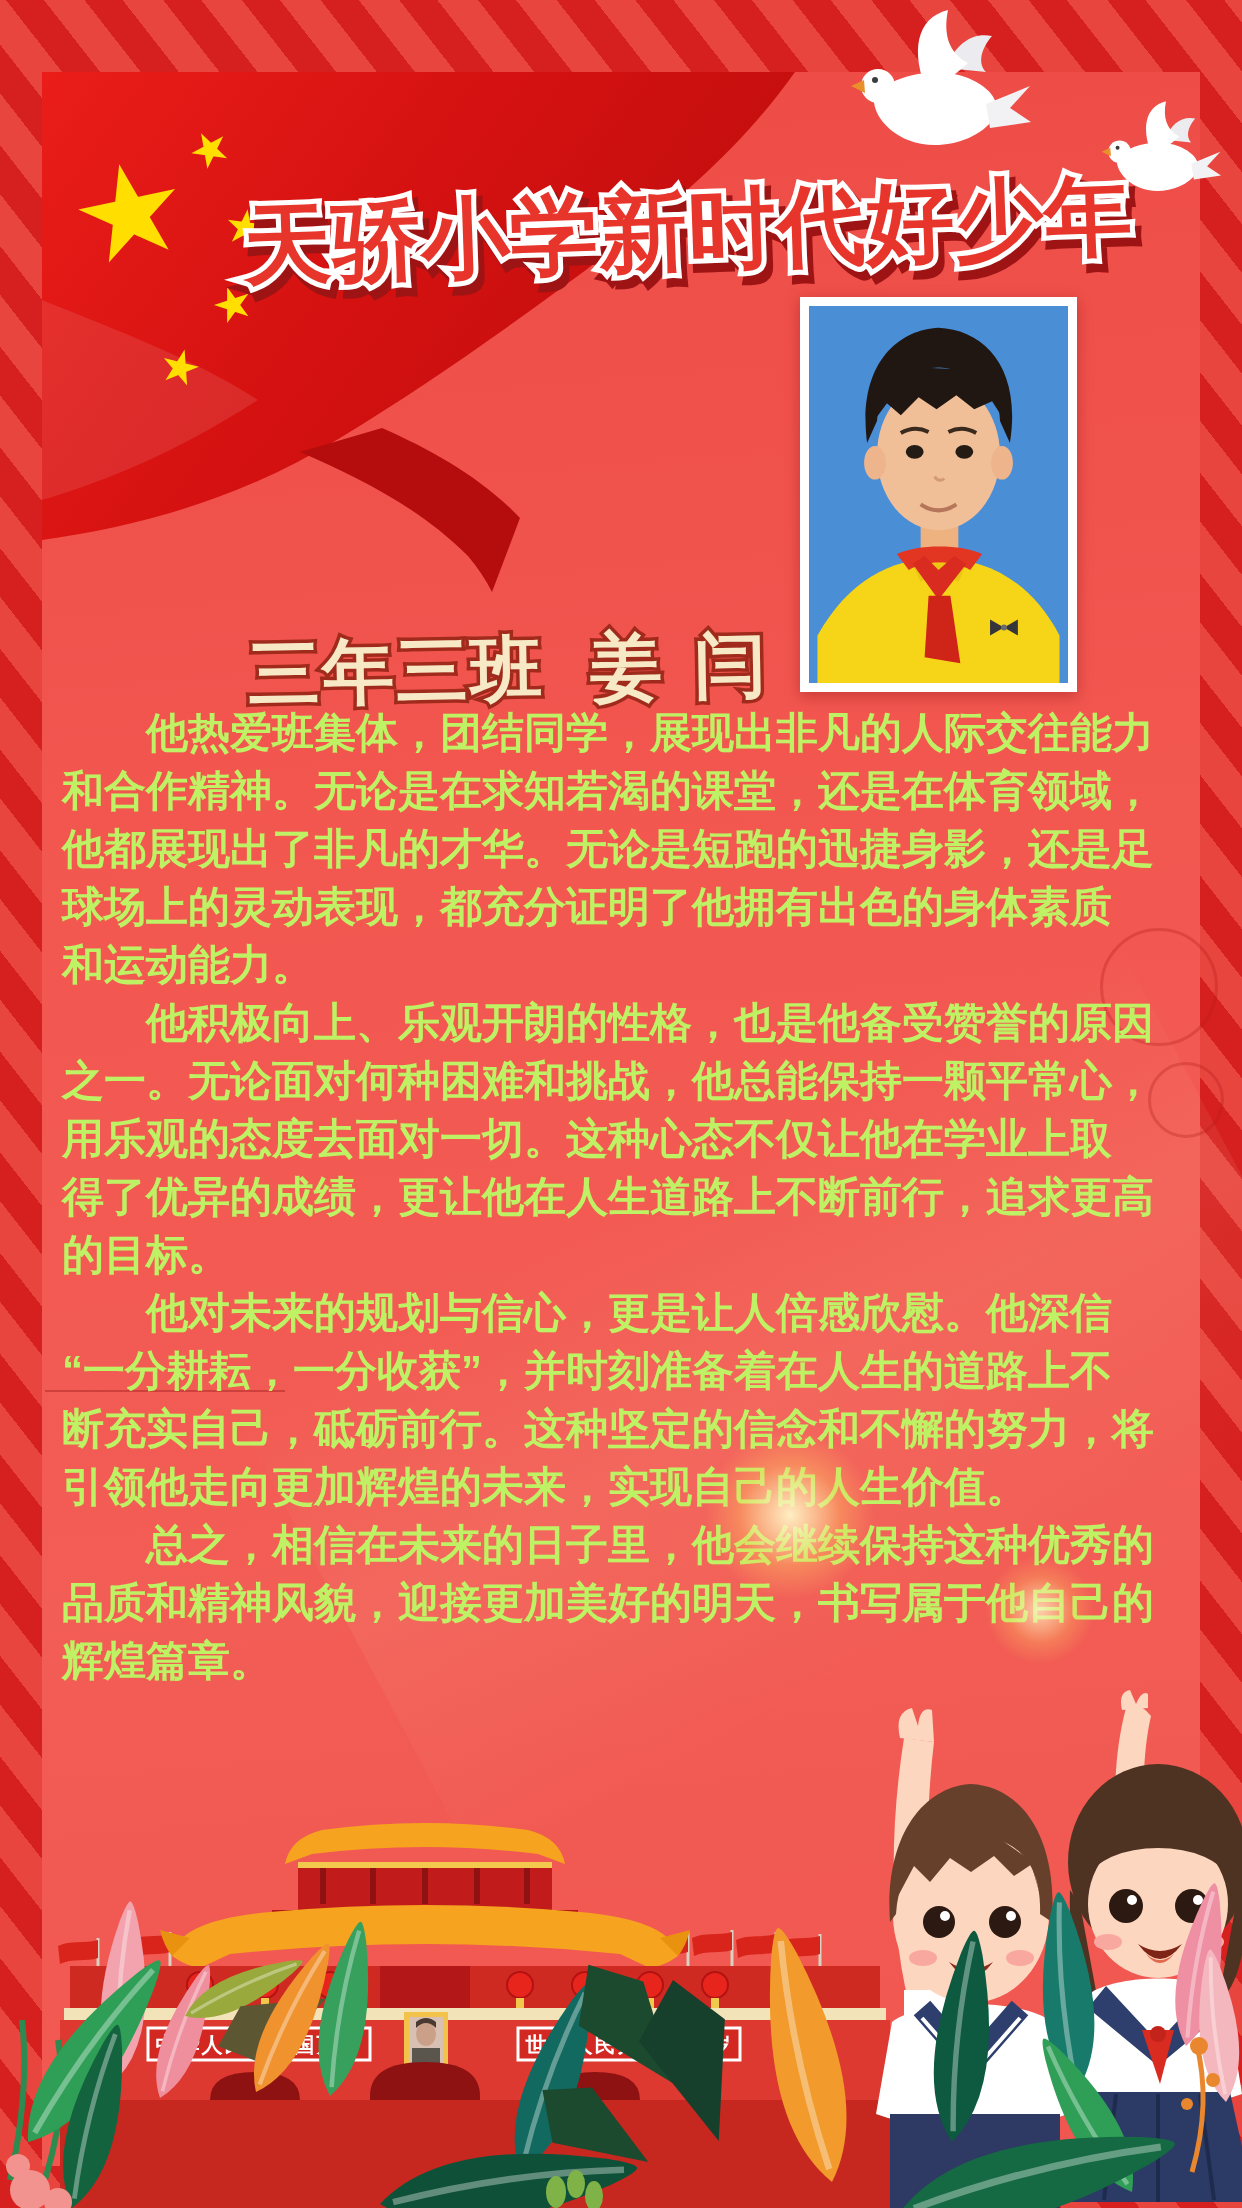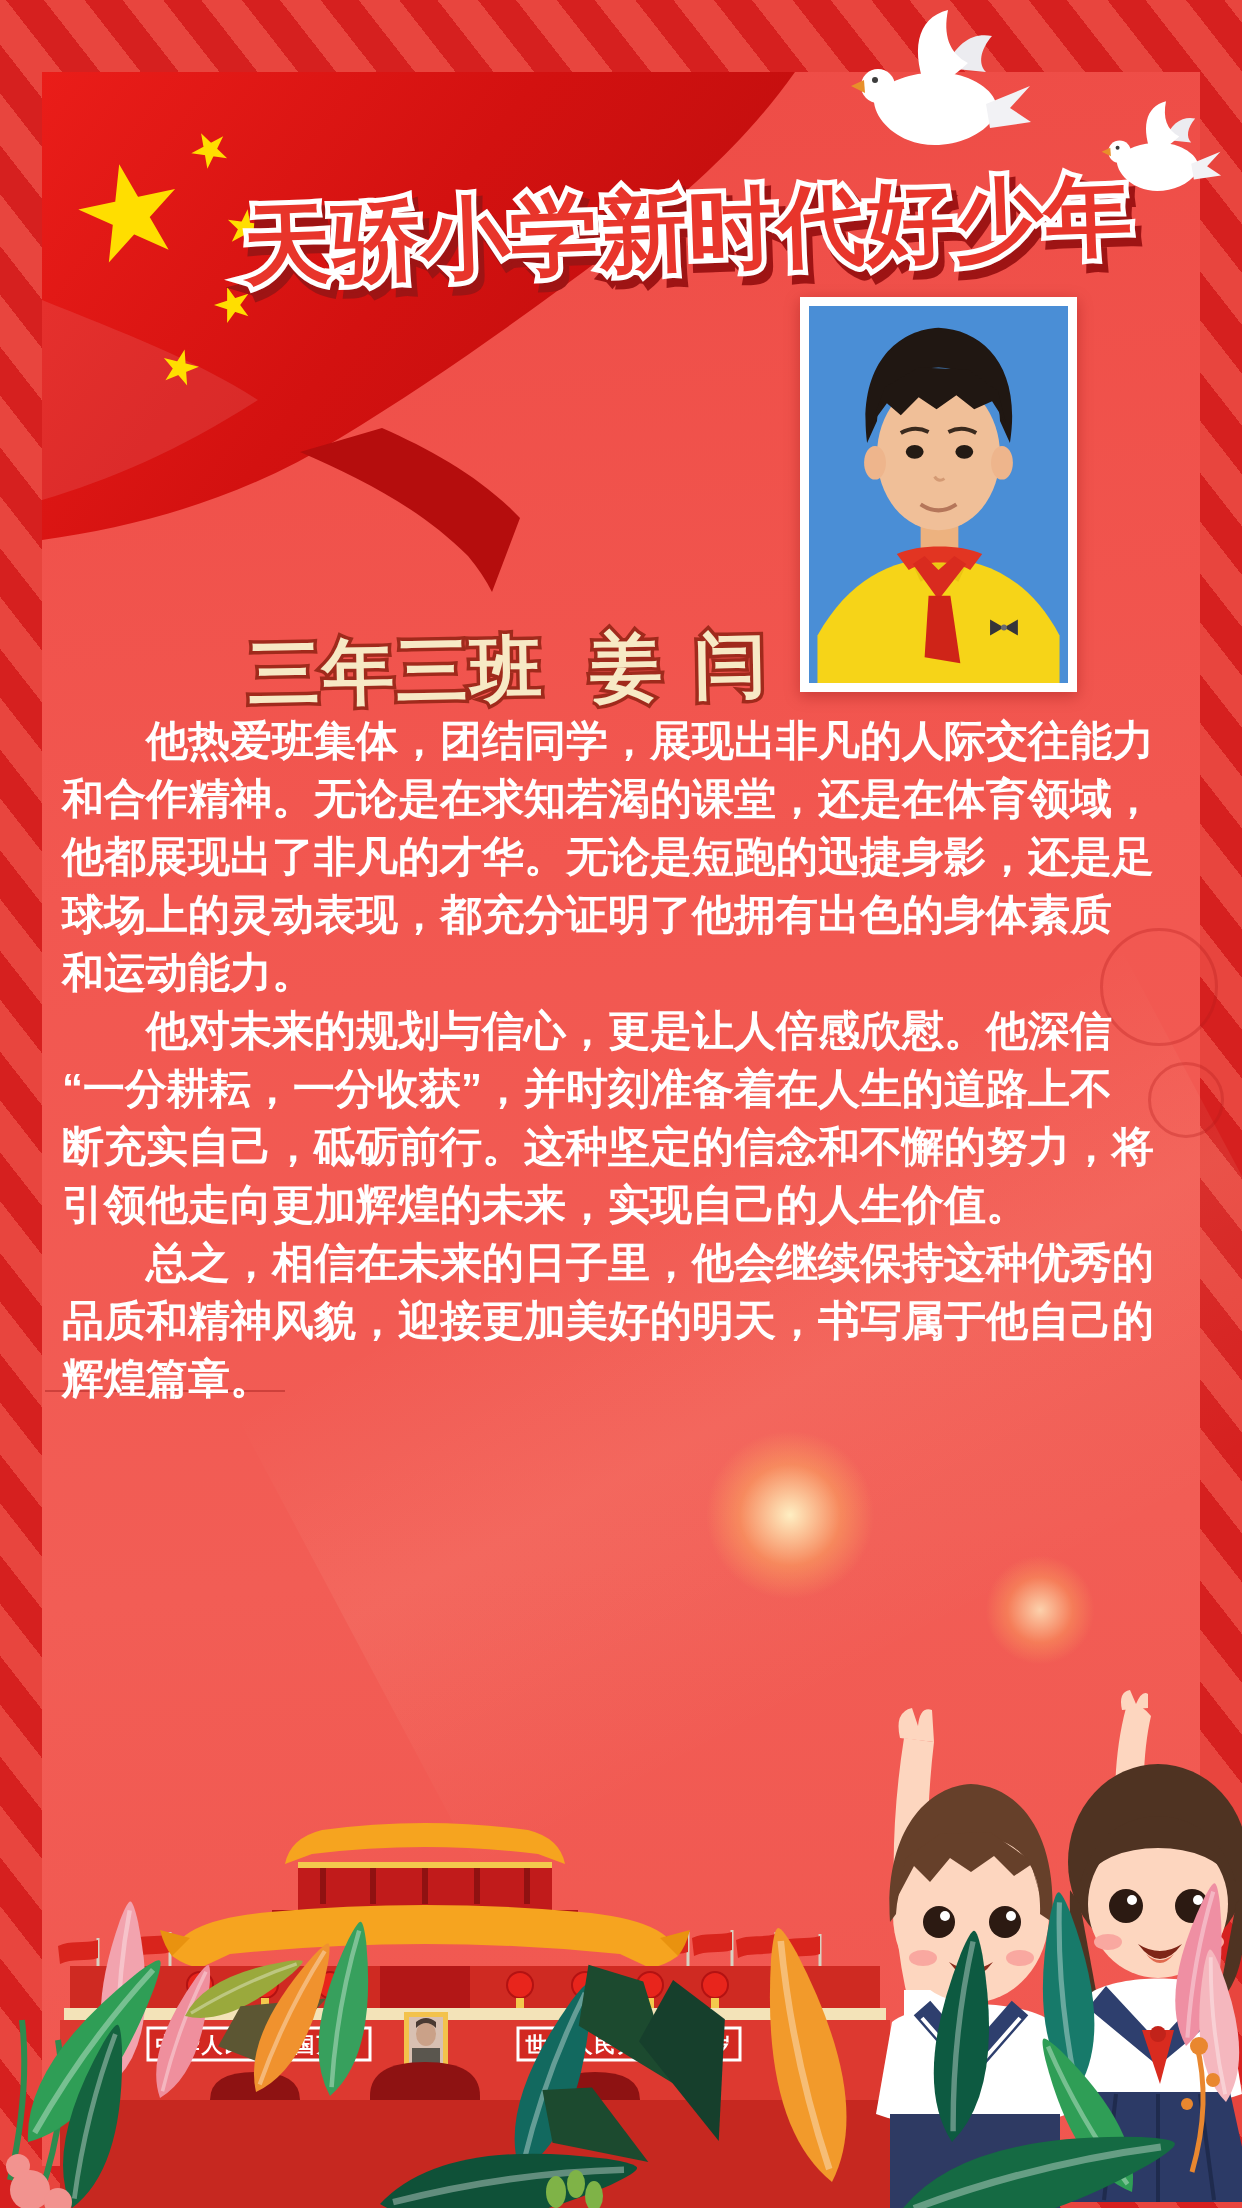--- a/index.html
+++ b/index.html
@@ -5,21 +5,21 @@
   html,body{margin:0;padding:0;background:#333;}
   .poster{position:relative;width:1242px;height:2208px;overflow:hidden;
           font-family:"Liberation Sans",sans-serif;background:#d41f1f;}
   
   .frame{position:absolute;inset:0;
          background:repeating-linear-gradient(52deg,#d6201f 0 30px,#e8453e 30px 62px);}
   .inner-bg{position:absolute;left:42px;right:42px;top:72px;bottom:42px;
             background:linear-gradient(175deg,#ee4c46 0%,#f25750 38%,#f25d55 70%,#f0564f 100%);}
   .svg-abs{position:absolute;display:block;}
   
-  .body-text{position:absolute;left:62px;top:704px;width:1132px;color:#ffffff;margin-top:8px;}
+  .body-text{position:absolute;left:62px;top:704px;width:1132px;color:#bef264;}
   .body-text p{margin:0;font-size:42px;line-height:58px;font-weight:bold;
                white-space:pre-line;text-indent:84px;letter-spacing:0px;}
   .cn-title{font-family:"Liberation Sans",sans-serif;font-weight:bold;}
   
   .photo{position:absolute;left:800px;top:297px;width:259px;height:377px;
          border:9px solid #ffffff;background:#4a8ed6;box-shadow:0 4px 14px rgba(120,10,10,.35);}
   .photo svg{display:block;width:100%;height:100%;}
   
   .glow{position:absolute;border-radius:50%;pointer-events:none;
         background:radial-gradient(circle,rgba(255,246,200,.95) 0%,rgba(255,208,100,.35) 42%,rgba(255,200,80,0) 70%);}
@@ -131,20 +131,25 @@
   <div class="circ circ1"></div>
   <div class="circ circ2"></div>
   <div class="hairline"></div>
 
   <div class="body-text">
     <p>他热爱班集体，团结同学，展现出非凡的人际交往能力
 和合作精神。无论是在求知若渴的课堂，还是在体育领域，
 他都展现出了非凡的才华。无论是短跑的迅捷身影，还是足
 球场上的灵动表现，都充分证明了他拥有出色的身体素质
 和运动能力。</p>
+    <p>他积极向上、乐观开朗的性格，也是他备受赞誉的原因
+之一。无论面对何种困难和挑战，他总能保持一颗平常心，
+用乐观的态度去面对一切。这种心态不仅让他在学业上取
+得了优异的成绩，更让他在人生道路上不断前行，追求更高
+的目标。</p>
     <p>他对未来的规划与信心，更是让人倍感欣慰。他深信
 “一分耕耘，一分收获”，并时刻准备着在人生的道路上不
 断充实自己，砥砺前行。这种坚定的信念和不懈的努力，将
 引领他走向更加辉煌的未来，实现自己的人生价值。</p>
     <p>总之，相信在未来的日子里，他会继续保持这种优秀的
 品质和精神风貌，迎接更加美好的明天，书写属于他自己的
 辉煌篇章。</p>
   </div>
 
   <div class="glow glow1"></div>

